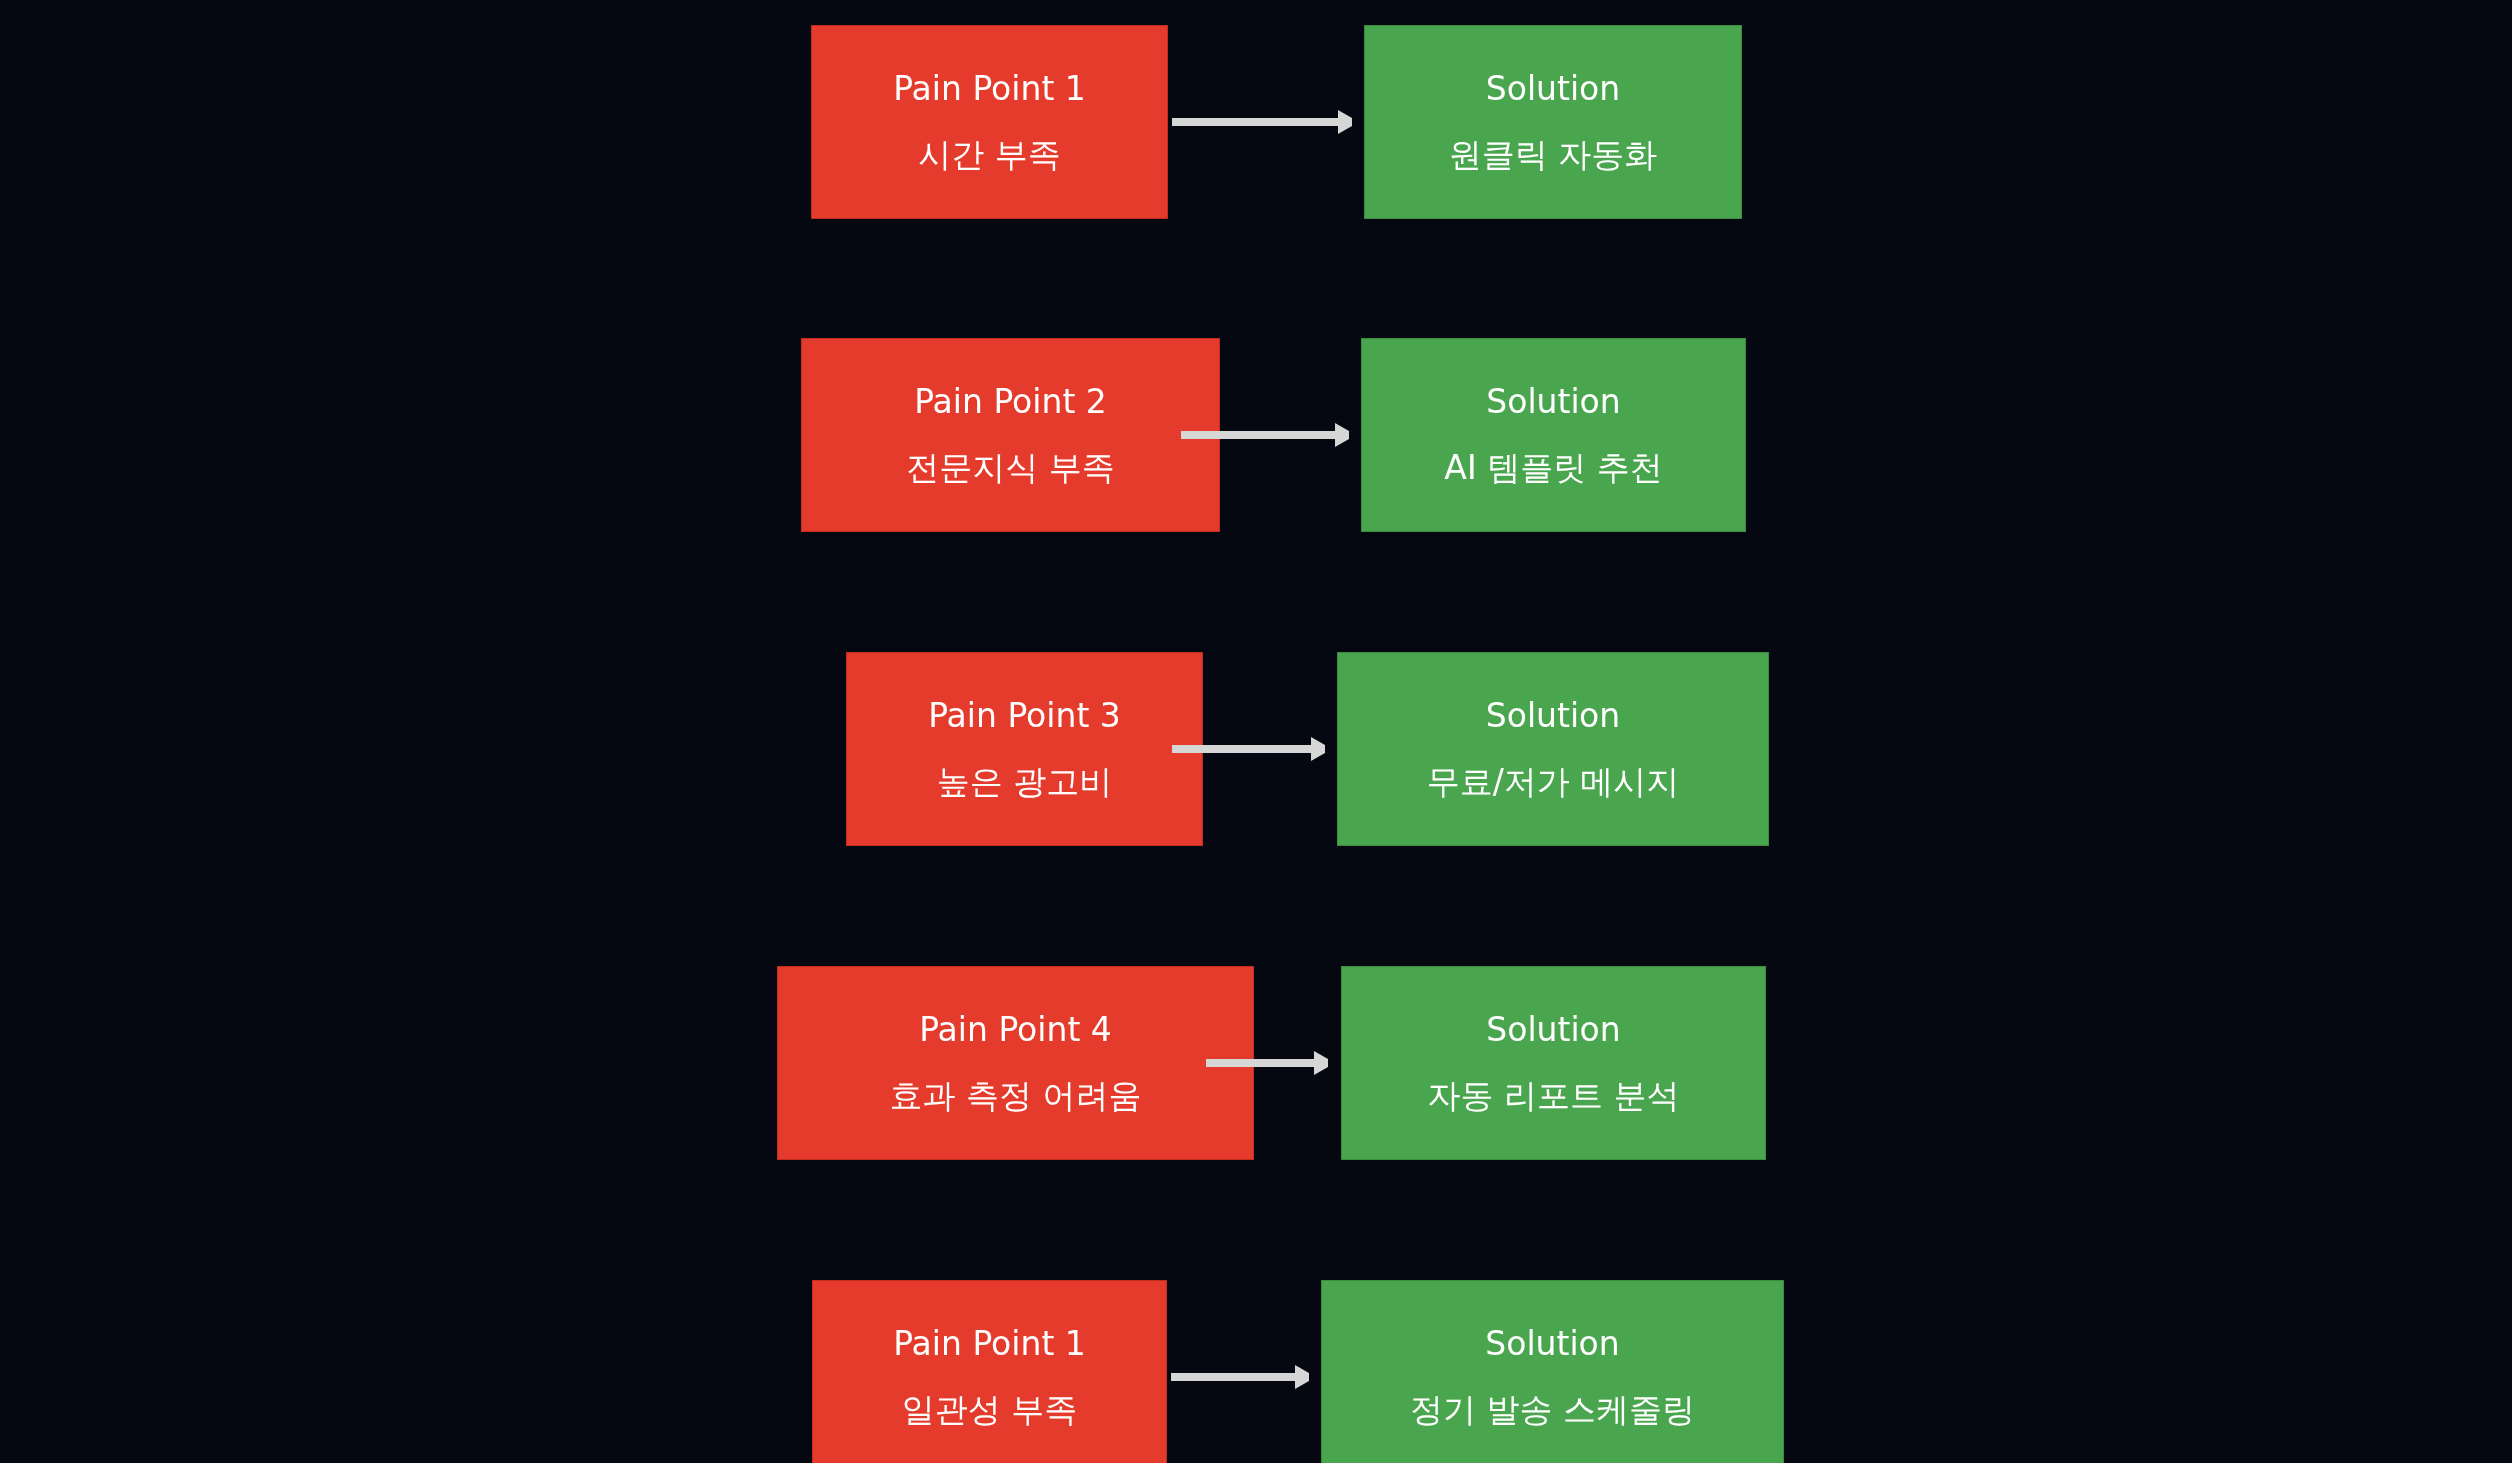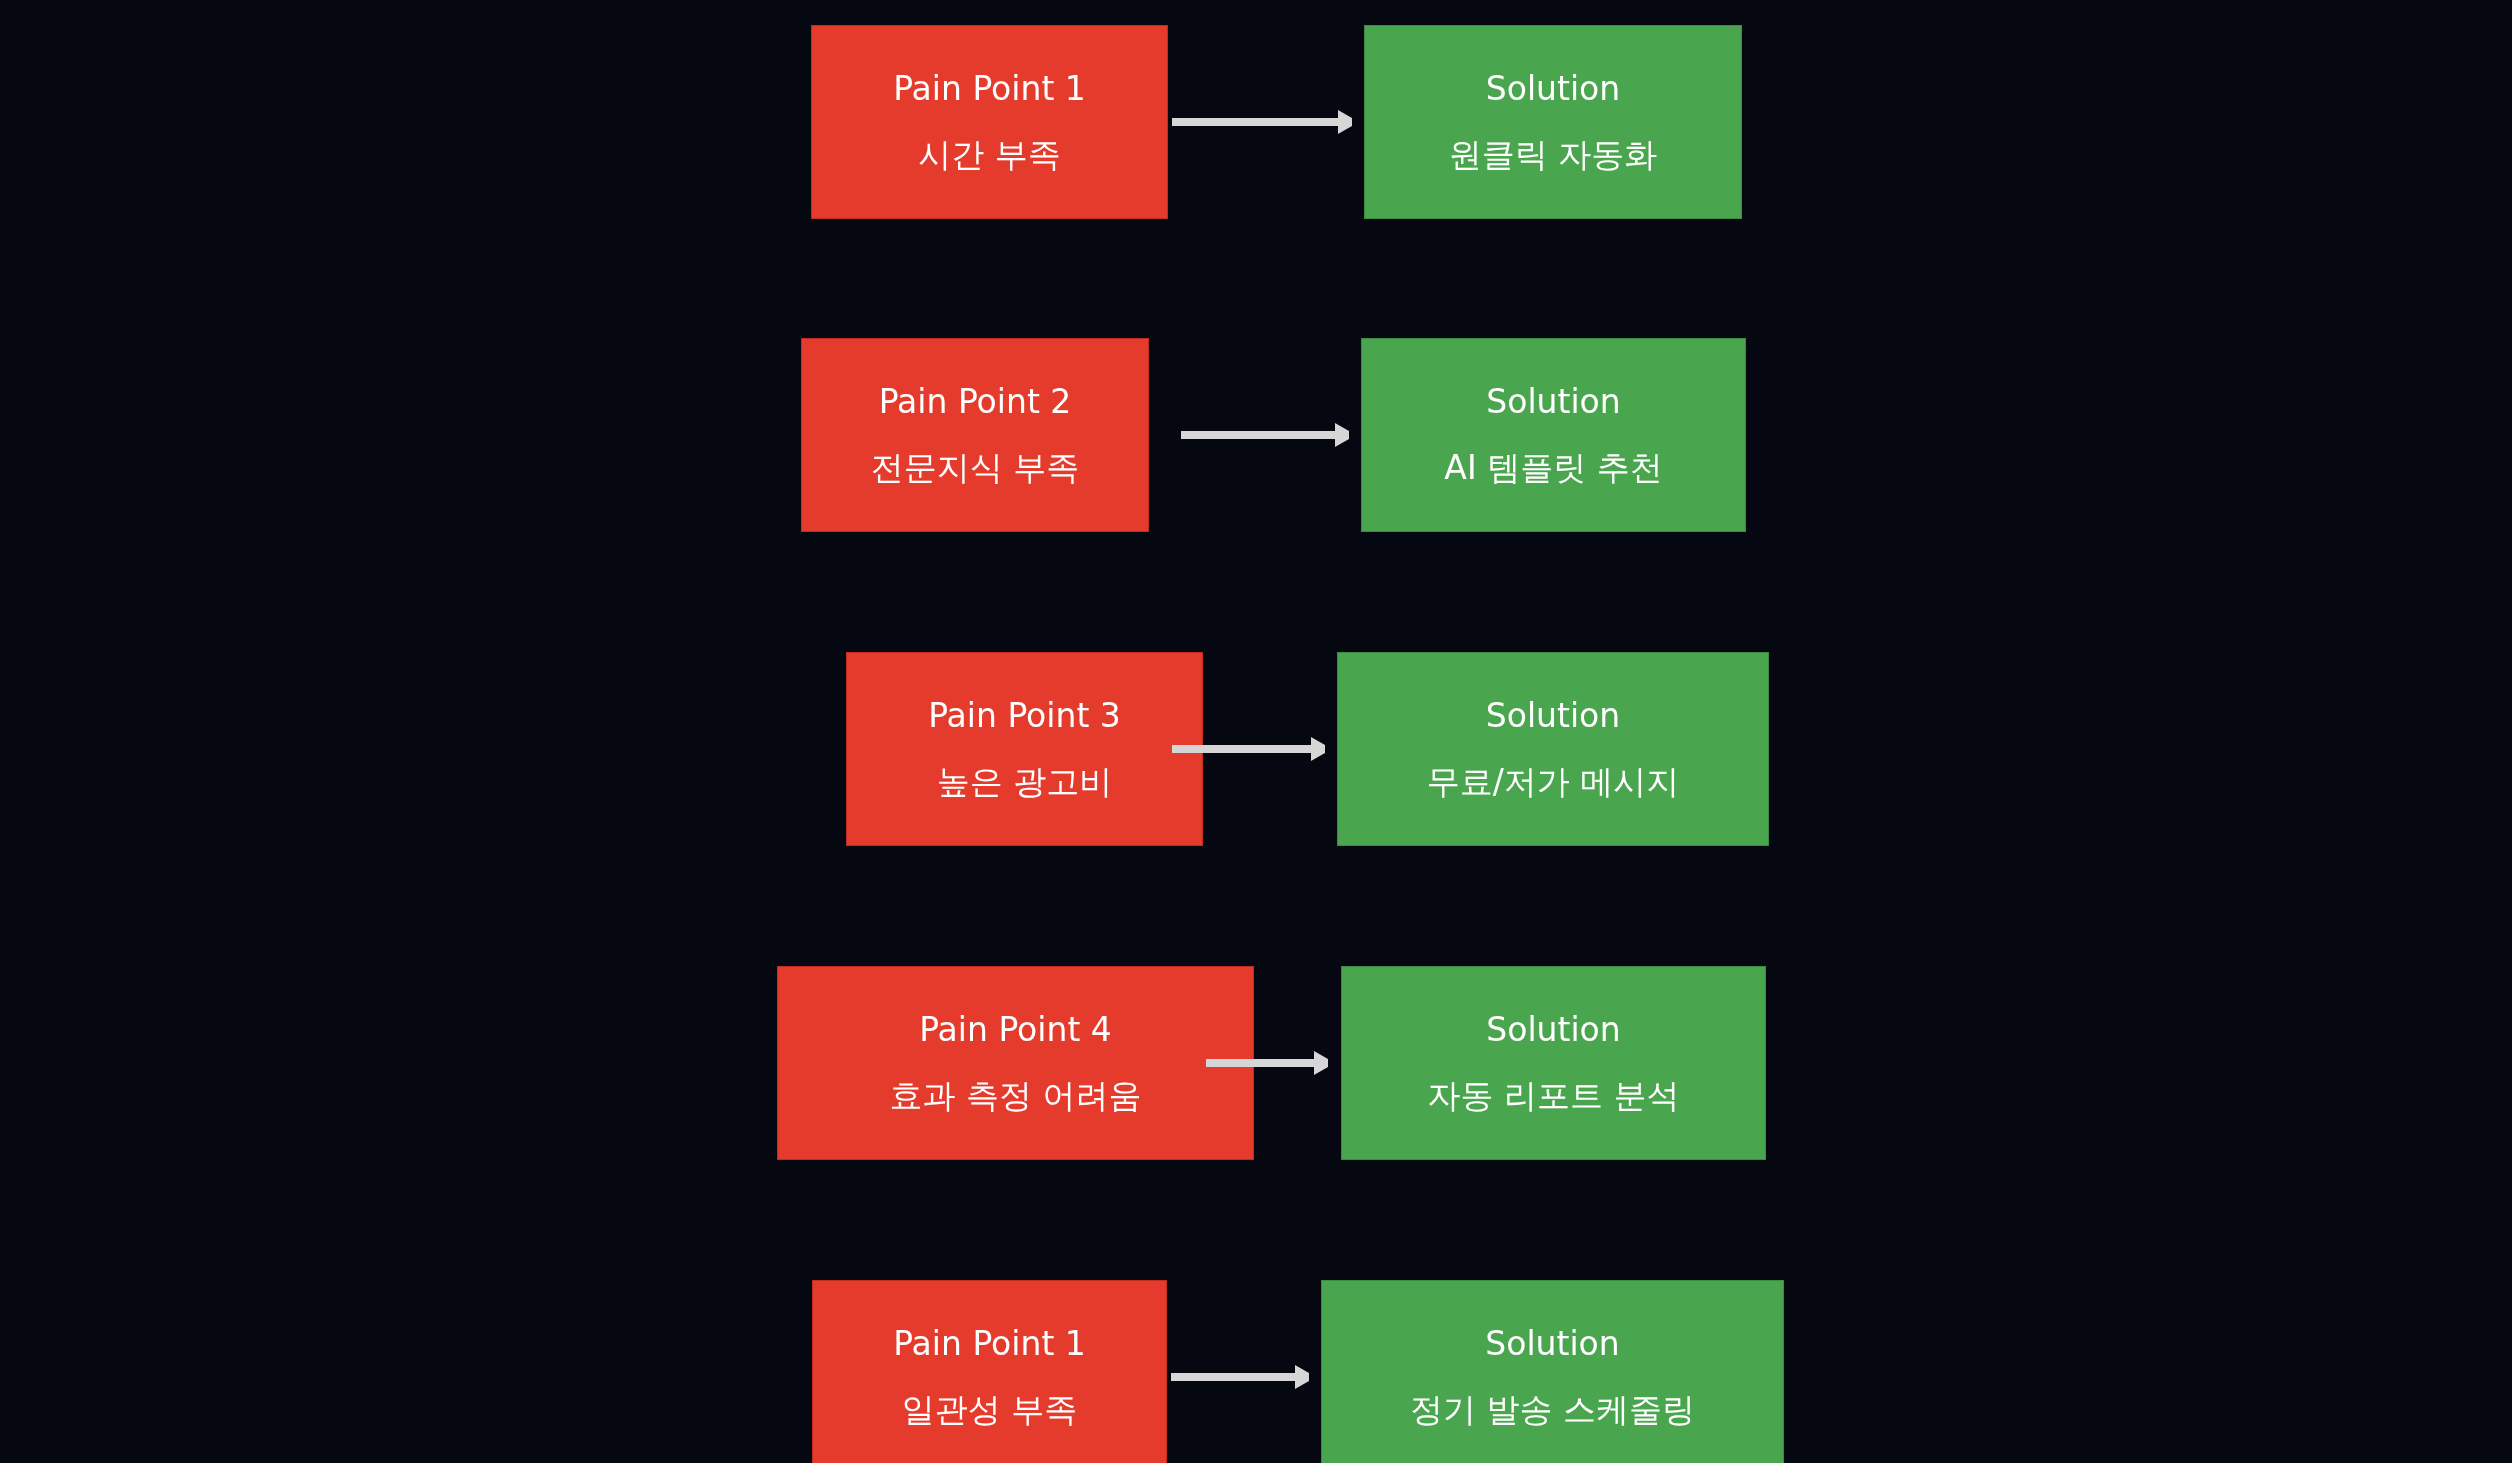--- a/index.html
+++ b/index.html
@@ -51,21 +51,21 @@
     border: 1.8px solid #c22b1e;
   }
   .solution {
     background: #4aa64e;
     border: 1.8px solid #3a8c40;
     text-align: center;
   }
 
   
   .row1 .pain { left: 803px;  width: 357px; }
-  .row2 .pain { left: 793px;  width: 348px; }
+  .row2 .pain { left: 793px;  width: 419px; }
   .row3 .pain { left: 838px;  width: 357px; }
   .row4 .pain { left: 769px;  width: 477px; }
   .row5 .pain { left: 804px;  width: 355px; }
 
   .row1 .solution { left: 1356px; width: 378px; }
   .row2 .solution { left: 1353px; width: 385px; }
   .row3 .solution { left: 1329px; width: 432px; }
   .row4 .solution { left: 1333px; width: 425px; }
   .row5 .solution { left: 1313px; width: 463px; }
 

